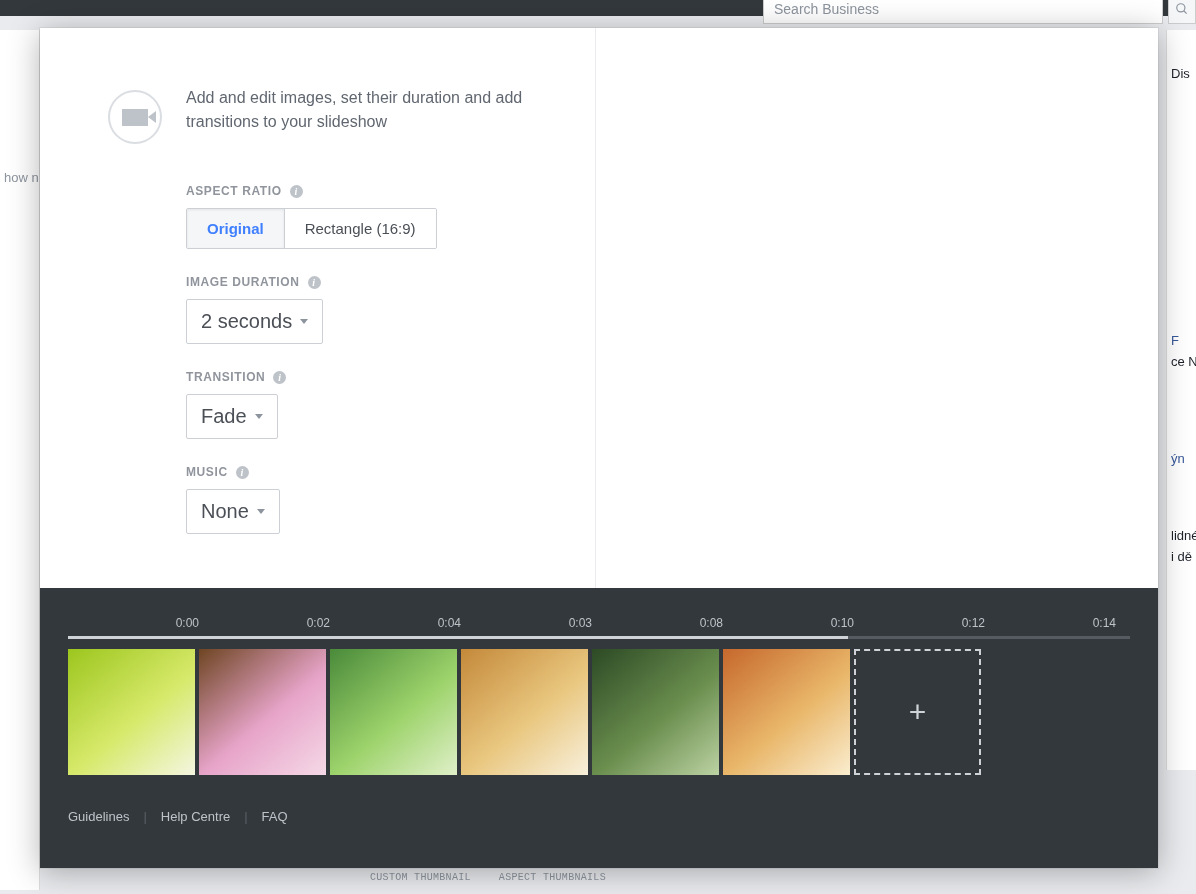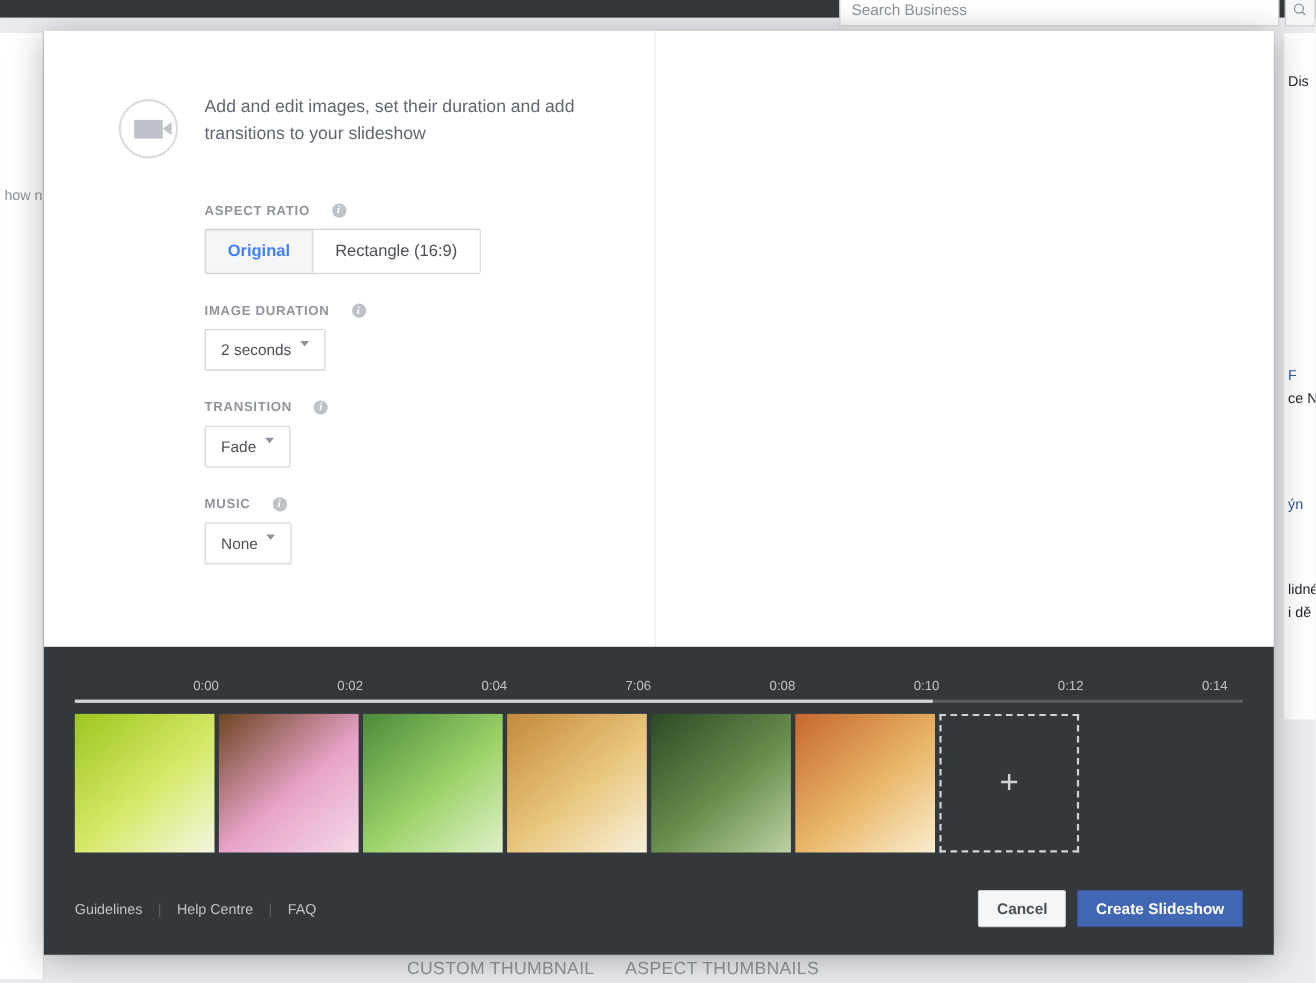--- a/index.html
+++ b/index.html
@@ -43,21 +43,21 @@
     border: 1px solid #ccc;
     display: flex;
     align-items: center;
     justify-content: center;
   }
   .bg-right-strip {
     position: absolute;
     top: 30px;
     right: 0;
     width: 30px;
-    height: 624px;
+    height: 740px;
     background: #fff;
     border-left: 1px solid #ddd;
     color: #1d2129;
     font-size: 13px;
     padding-top: 30px;
     overflow: hidden;
   }
   .bg-right-strip div { margin: 6px 4px; white-space: nowrap; }
   .bg-left-strip {
     position: absolute;
@@ -66,24 +66,25 @@
     width: 40px;
     height: 860px;
     background: #fff;
     border-right: 1px solid #ddd;
   }
   .bg-bottom-tabs {
     position: absolute;
     top: 872px;
     left: 370px;
     color: #8d949e;
-    font-size: 16px;
+    font-size: 10px;
     letter-spacing: 0.3px;
     display: flex;
     gap: 28px;
+    font-family: Liberation Mono, monospace;
   }
   .bg-blue { color:#365899; font-size:13px; }
 
   
   .modal {
     position: absolute;
     top: 28px;
     left: 40px;
     width: 1118px;
     height: 840px;
@@ -140,21 +141,21 @@
   }
   .field-group { margin-bottom: 26px; margin-left: 78px; }
   .field-label {
     font-size: 12px;
     font-weight: 700;
     color: #90949c;
     letter-spacing: 0.6px;
     margin-bottom: 10px;
     display: flex;
     align-items: center;
-    gap: 20px;
+    gap: 8px;
   }
   .info-icon {
     width: 13px; height: 13px;
     border-radius: 50%;
     background: #bec3c9;
     color: #fff;
     font-size: 10px;
     font-weight: 700;
     display: inline-flex;
     align-items: center;
@@ -178,25 +179,26 @@
   }
   .seg-btn:last-child { border-right: none; }
   .seg-btn.active {
     background: #f5f6f7;
     color: #4080ff;
     font-weight: 600;
     box-shadow: inset 0 1px 3px rgba(0,0,0,.08);
   }
   .dropdown {
     display: inline-flex;
+    align-items: center;
     gap: 8px;
     padding: 10px 14px;
     border: 1px solid #ccd0d5;
     border-radius: 2px;
-    font-size: 14px;
+    font-size: 20px;
     color: #4b4f56;
     cursor: pointer;
   }
   .caret {
     width: 0; height: 0;
     border-left: 4px solid transparent;
     border-right: 4px solid transparent;
     border-top: 5px solid #8d949e;
   }
 
@@ -461,21 +463,21 @@
 
     </div>
 
   </div>
 
   <div class="timeline-area">
     <div class="ticks">
       <div class="tick">0:00</div>
       <div class="tick">0:02</div>
       <div class="tick">0:04</div>
-      <div class="tick">7:06</div>
+      <div class="tick">0:03</div>
       <div class="tick">0:08</div>
       <div class="tick">0:10</div>
       <div class="tick">0:12</div>
       <div class="tick">0:14</div>
     </div>
     <div class="track-line">
       <div class="track-progress"></div>
     </div>
     <div class="thumbs-row">
       <div class="thumb t1"></div>
@@ -490,19 +492,15 @@
     </div>
 
     <div class="footer">
       <div class="footer-links">
         <a>Guidelines</a>
         <span class="footer-sep">|</span>
         <a>Help Centre</a>
         <span class="footer-sep">|</span>
         <a>FAQ</a>
       </div>
-      <div class="footer-btns">
-        <div class="btn btn-secondary">Cancel</div>
-        <div class="btn btn-primary">Create Slideshow</div>
-      </div>
     </div>
   </div>
 </div>
 
 </body></html>

